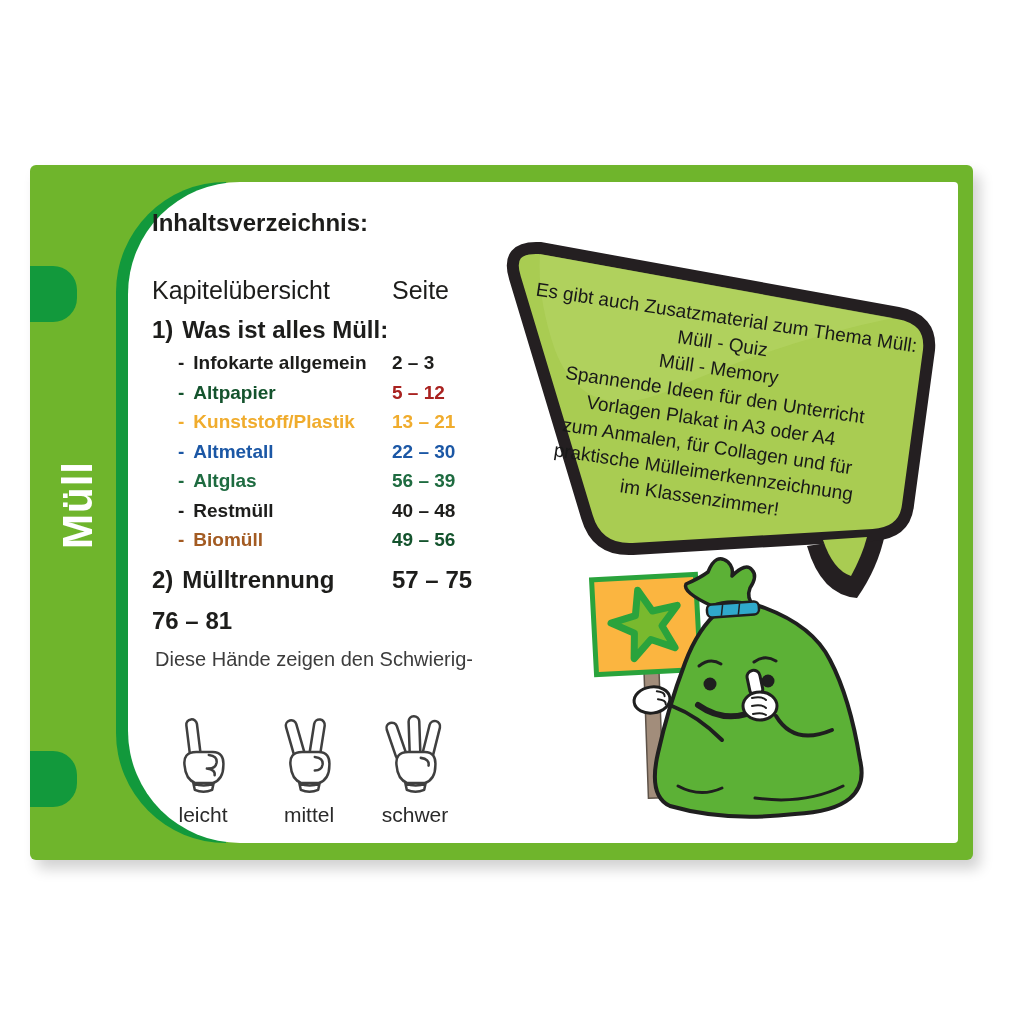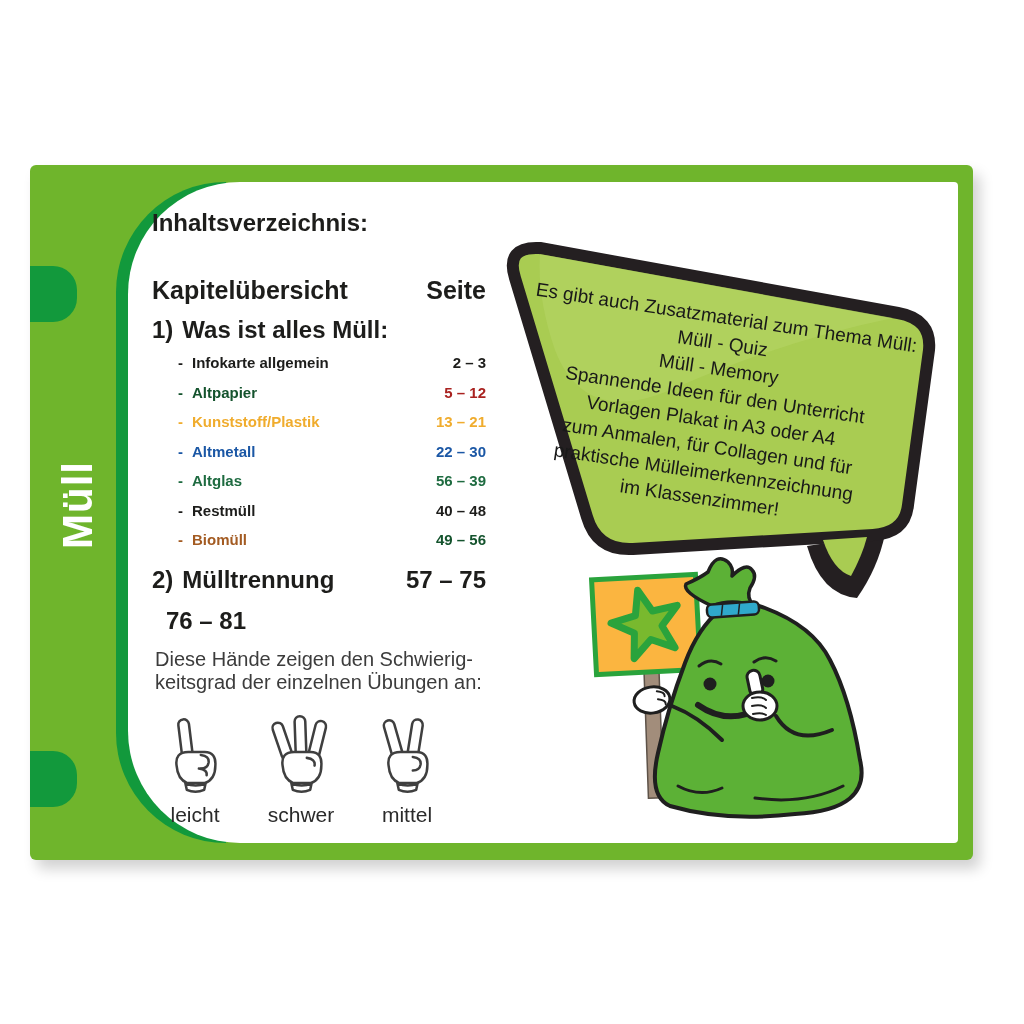--- a/index.html
+++ b/index.html
@@ -21,34 +21,34 @@
   .tab-label { position:absolute; left:0px; top:260px; width:96px; height:160px;
                display:flex; align-items:center; justify-content:center;
                transform:rotate(-90deg); color:#ffffff; font-weight:700;
                font-size:42px; letter-spacing:1px; }
 
   
   .toc { position:absolute; left:122px; top:40px; width:334px; color:#1d1d1b; }
   .toc-title { font-size:24px; font-weight:700; line-height:36px; }
   .toc-row { display:flex; align-items:baseline; }
   .cell-label { flex:1; }
-  .cell-pages { width:94px; text-align:right; }
-  .toc-head { margin-top:34px; font-size:25px; font-weight:700; line-height:30px;gap:14px; }
+  .cell-pages { width:94px; text-align:left; }
+  .toc-head { margin-top:34px; font-size:25px; font-weight:400; line-height:30px;gap:14px; }
   .toc-sec { font-size:24px; font-weight:700; line-height:32px; }
   .toc-sec .num { margin-right:9px; }
   .sec-gap { margin-top:9px; }
   .toc-items { margin-top:2px; }
-  .toc-item { font-size:15px; font-weight:700; line-height:29.5px; }
+  .toc-item { font-size:19px; font-weight:700; line-height:29.5px; }
   .toc-item .cell-label { padding-left:26px; }
   .toc-item .dash { margin-right:9px; }
 
   
   .diff-note { position:absolute; left:125px; top:483px; font-size:20px; line-height:23px;
                color:#3c3c3c; }
-  .hands { position:absolute; left:112px; top:548px; display:flex; }
+  .hands { position:absolute; left:120px; top:548px; display:flex; }
   .hand-col { width:106px; display:flex; flex-direction:column; align-items:center; }
   .hand-col svg { width:62px; height:82px; }
   .hand-label { margin-top:8px; font-size:21px; color:#2a2a2a; }
 
   
   .bubble-svg { position:absolute; left:455px; top:55px; width:470px; height:400px; }
   .bubble-text { position:absolute; left:468px; top:118px; width:430px; height:250px;
                  transform:rotate(8.5deg); display:flex; flex-direction:column;
                  justify-content:center; align-items:center;
                  font-size:19px; line-height:26px; color:#191919; font-weight:500; }
@@ -115,72 +115,71 @@
         <span class="cell-label"><span class="num">2)</span><span>Mülltrennung</span></span>
         <span class="cell-pages">57 – 75</span>
       </div>
       <div class="toc-row toc-sec sec-gap">
         <span class="cell-pages">76 – 81</span>
       </div>
     </div>
 
     <div class="diff-note">
       <div>Diese Hände zeigen den Schwierig-</div>
-      <div>keitsgrad der einzelnen Übungen an:</div>
     </div>
 
     <div class="hands">
       <div class="hand-col">
         <svg viewBox="0 0 64 84">
           <g fill="#ffffff" stroke="#3f3f3f" stroke-width="2.6" stroke-linejoin="round" stroke-linecap="round">
             <g transform="translate(24,42) rotate(-7)">
                 <rect x="-5.5" y="-36" width="11" height="40" rx="5.5"></rect>
               </g>
             <path d="M 13,54 Q 11,40 25,40 L 42,40 Q 54,40 53,54 Q 53,68 42,72 L 24,72 Q 14,68 13,54 Z"></path>
             <path d="M 38,43 q 9,1 8,8 q -1,6 -8,6" fill="none"></path>
             <path d="M 36,57 q 9,1 8,7" fill="none"></path>
             <path d="M 22,72 q 11,5 21,0 l -1.5,7 q -9,4 -18,0 Z"></path>
           </g>
         </svg>
         <div class="hand-label">leicht</div>
       </div>
       <div class="hand-col">
         <svg viewBox="0 0 64 84">
           <g fill="#ffffff" stroke="#3f3f3f" stroke-width="2.6" stroke-linejoin="round" stroke-linecap="round">
+            <g transform="translate(22,42) rotate(-16)">
+                <rect x="-5.5" y="-36" width="11" height="40" rx="5.5"></rect>
+              </g>
+            <g transform="translate(38,42) rotate(9)">
+                <rect x="-5.5" y="-36" width="11" height="40" rx="5.5"></rect>
+              </g>
+            <path d="M 13,54 Q 11,40 25,40 L 42,40 Q 54,40 53,54 Q 53,68 42,72 L 24,72 Q 14,68 13,54 Z"></path>
+            <path d="M 38,45 q 9,1 8,8 q -1,6 -8,6" fill="none"></path>
+            <path d="M 22,72 q 11,5 21,0 l -1.5,7 q -9,4 -18,0 Z"></path>
+          </g>
+        </svg>
+        <div class="hand-label">mittel</div>
+      </div>
+      <div class="hand-col">
+        <svg viewBox="0 0 64 84">
+          <g fill="#ffffff" stroke="#3f3f3f" stroke-width="2.6" stroke-linejoin="round" stroke-linecap="round">
             <g transform="translate(18,44) rotate(-19)">
                 <rect x="-5.5" y="-36" width="11" height="40" rx="5.5"></rect>
               </g>
             <g transform="translate(32,40) rotate(-2)">
                 <rect x="-5.5" y="-37" width="11" height="41" rx="5.5"></rect>
               </g>
             <g transform="translate(45,43) rotate(14)">
                 <rect x="-5.5" y="-36" width="11" height="40" rx="5.5"></rect>
               </g>
             <path d="M 13,54 Q 11,40 25,40 L 42,40 Q 54,40 53,54 Q 53,68 42,72 L 24,72 Q 14,68 13,54 Z"></path>
             <path d="M 38,46 q 9,1 8,8" fill="none"></path>
             <path d="M 22,72 q 11,5 21,0 l -1.5,7 q -9,4 -18,0 Z"></path>
           </g>
         </svg>
         <div class="hand-label">schwer</div>
-      </div>
-      <div class="hand-col">
-        <svg viewBox="0 0 64 84">
-          <g fill="#ffffff" stroke="#3f3f3f" stroke-width="2.6" stroke-linejoin="round" stroke-linecap="round">
-            <g transform="translate(22,42) rotate(-16)">
-                <rect x="-5.5" y="-36" width="11" height="40" rx="5.5"></rect>
-              </g>
-            <g transform="translate(38,42) rotate(9)">
-                <rect x="-5.5" y="-36" width="11" height="40" rx="5.5"></rect>
-              </g>
-            <path d="M 13,54 Q 11,40 25,40 L 42,40 Q 54,40 53,54 Q 53,68 42,72 L 24,72 Q 14,68 13,54 Z"></path>
-            <path d="M 38,45 q 9,1 8,8 q -1,6 -8,6" fill="none"></path>
-            <path d="M 22,72 q 11,5 21,0 l -1.5,7 q -9,4 -18,0 Z"></path>
-          </g>
-        </svg>
-        <div class="hand-label">mittel</div>
       </div>
     </div>
 
     <svg class="bubble-svg" viewBox="0 0 470 400">
       <path d="M 322,326 Q 336,375 372,378 Q 393,348 400,314 Z" fill="#241f21"></path>
       <path d="M 55,28 L 413,93 Q 447,99 444,130 L 423,285 Q 420,313 388,315 L 148,329 Q 112,331 102,297 L 30,58 Q 20,26 55,28 Z" fill="#a9cc52" stroke="#241f21" stroke-width="12" stroke-linejoin="round"></path>
       <path d="M 338,320 Q 348,350 366,356 Q 377,336 382,317 Z" fill="#a9cc52"></path>
       <path d="M 55,34 L 408,98 Q 300,120 190,168 Q 100,208 70,130 Q 52,78 55,34 Z" fill="#b7d666" opacity="0.55"></path>
     </svg>
     <div class="bubble-text">

